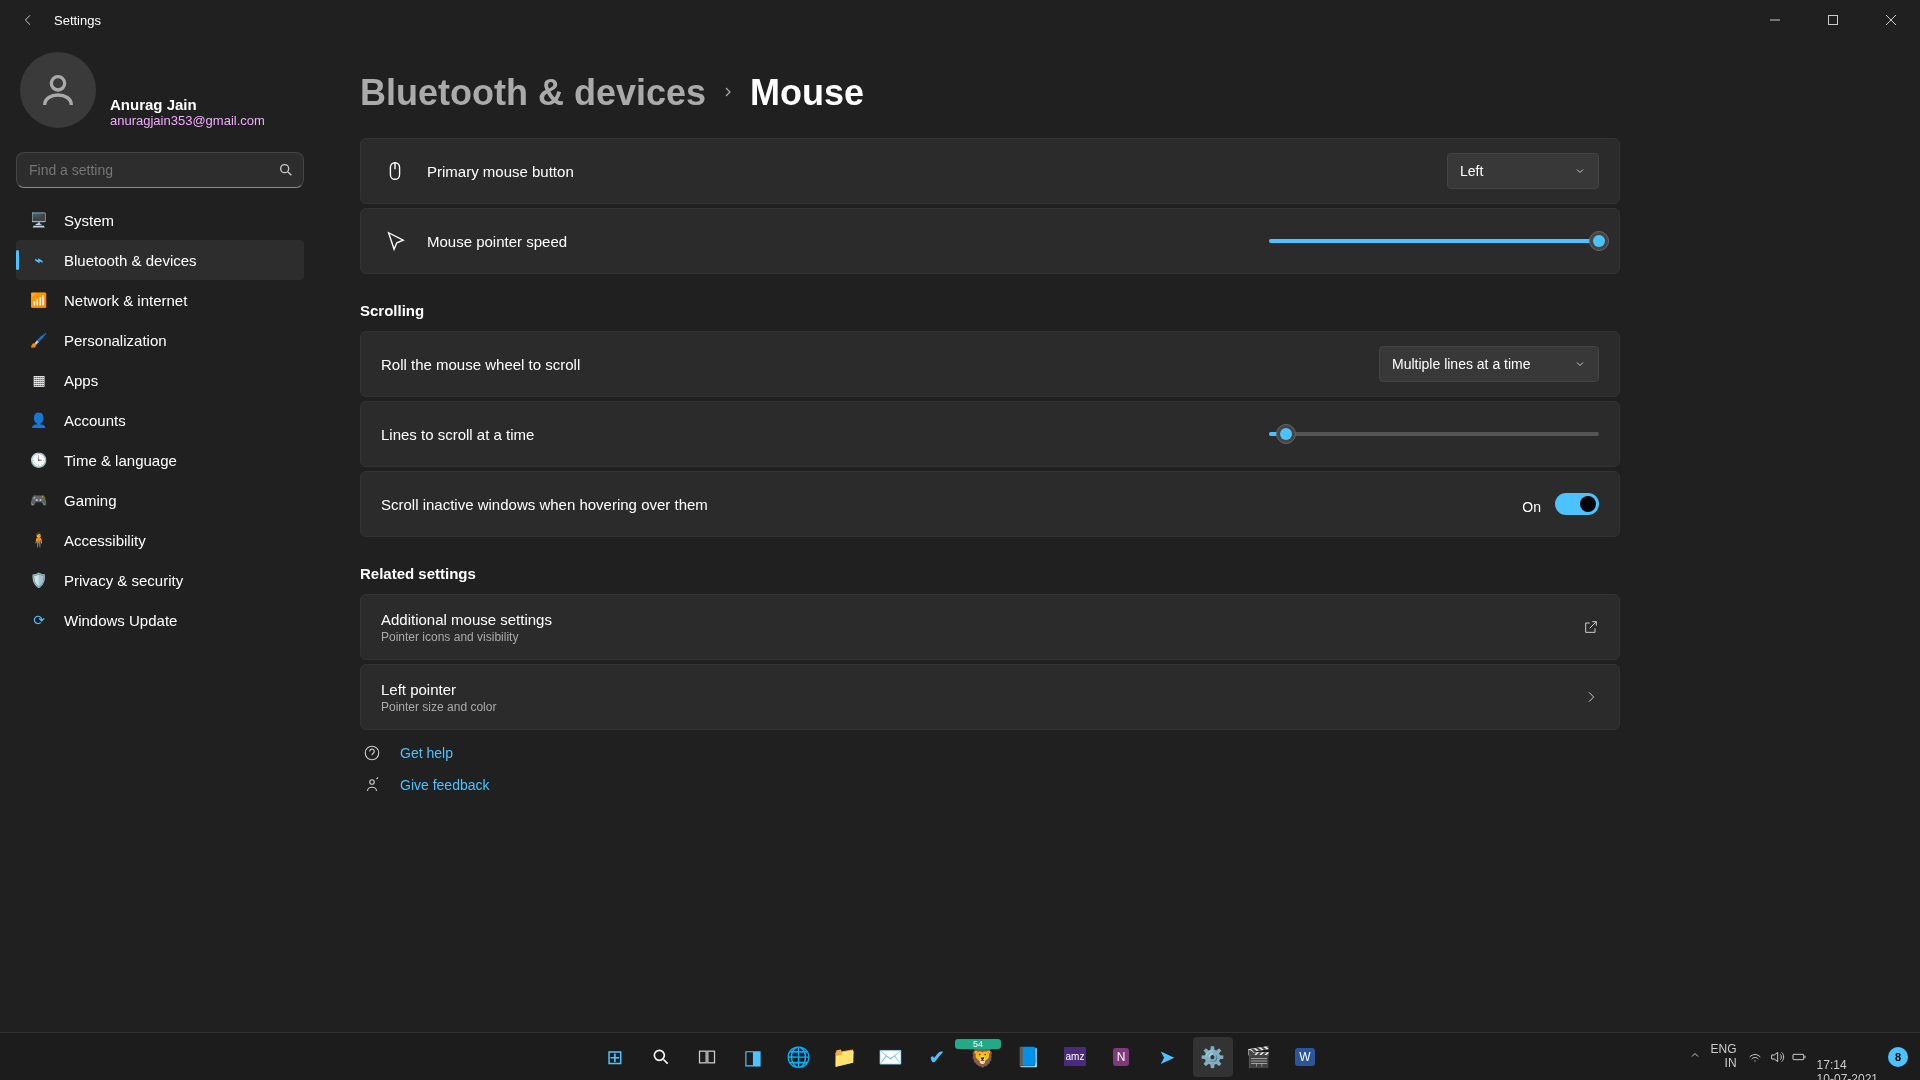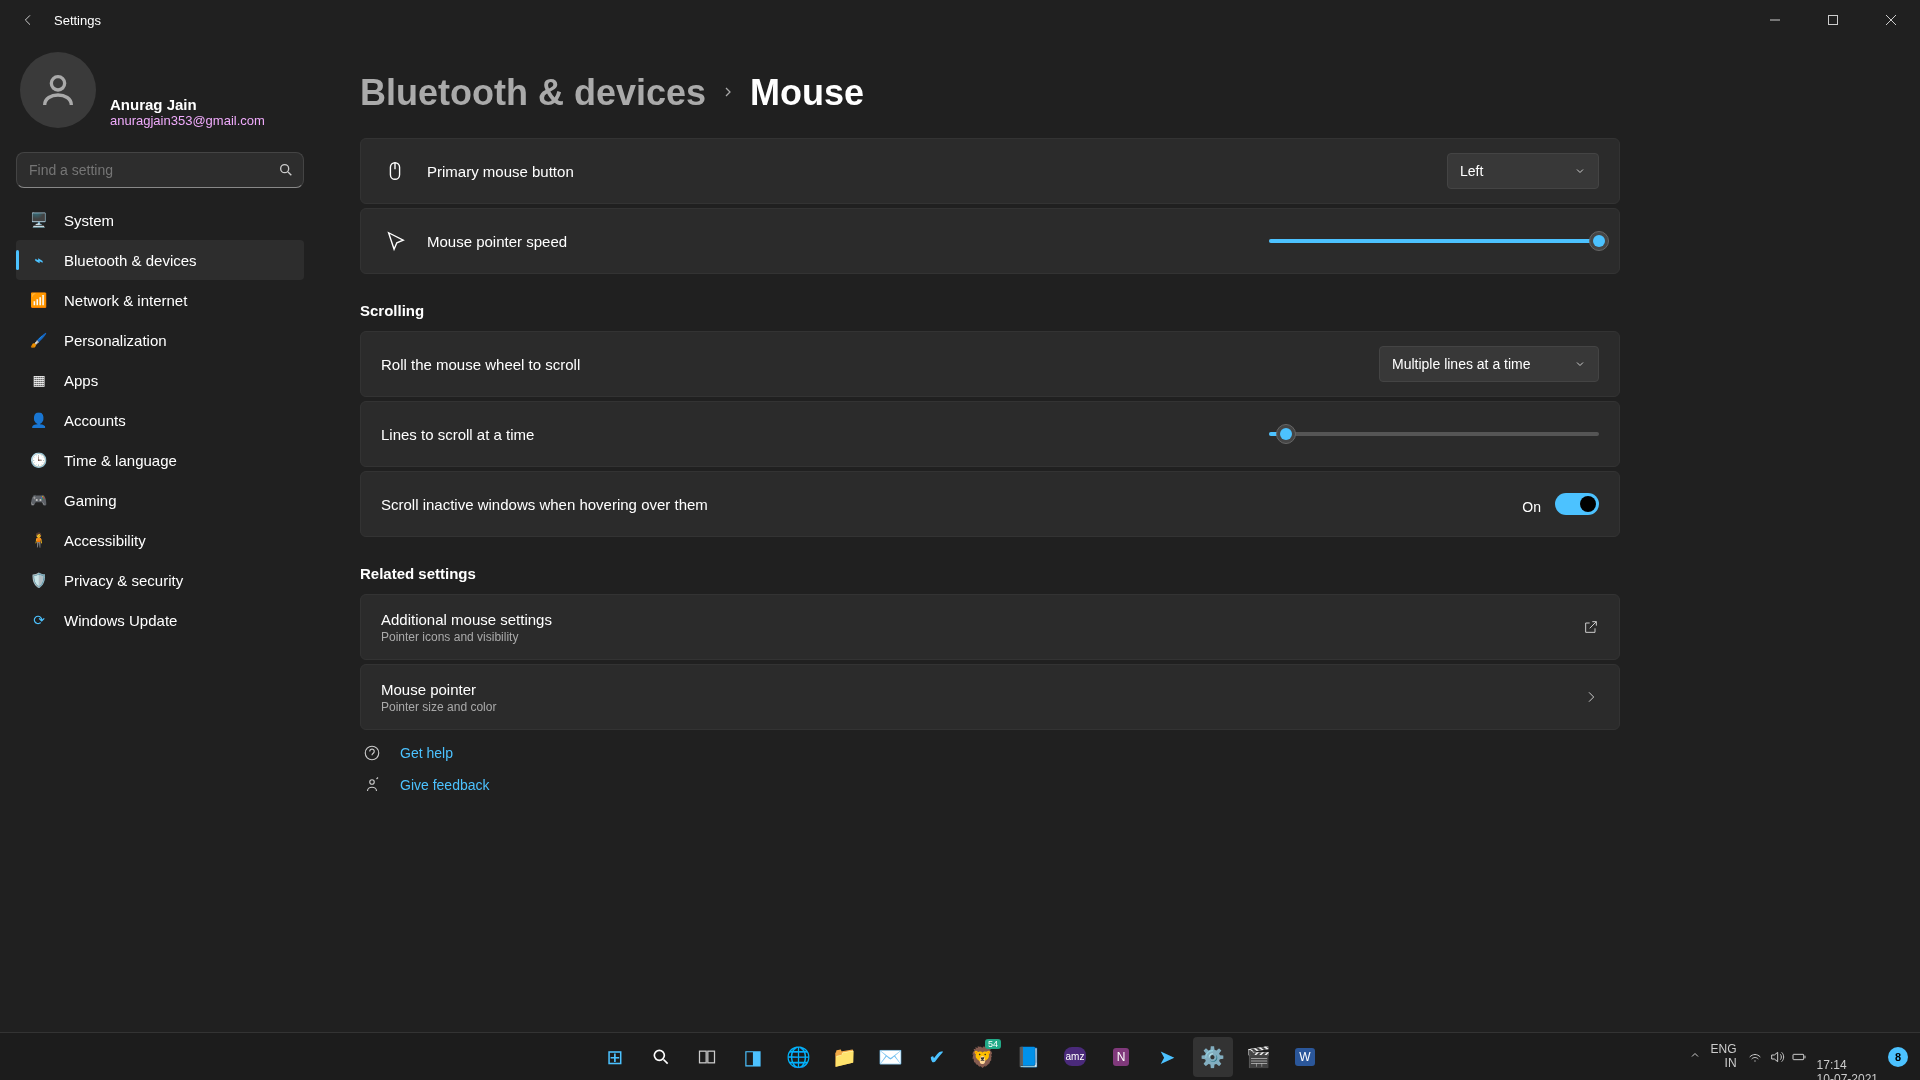--- a/index.html
+++ b/index.html
@@ -68,21 +68,21 @@
 .link-row .icon svg { width: 18px; height: 18px; stroke: #ccc; fill: none; stroke-width: 1.5; }
 .link-text { color: #4cc2ff; font-size: 14px; cursor: pointer; }
 
 .ext-icon svg, .chev-icon svg { width: 16px; height: 16px; stroke: #ccc; fill: none; stroke-width: 1.5; }
 
 
 .taskbar { position: absolute; bottom: 0; left: 0; right: 0; height: 48px; background: #1c1c1c; border-top: 1px solid #333; display: flex; align-items: center; }
 .tb-center { position: absolute; left: 50%; transform: translateX(-50%); display: flex; gap: 6px; }
 .tb-icon { width: 40px; height: 40px; border-radius: 4px; display: flex; align-items: center; justify-content: center; font-size: 20px; cursor: pointer; position: relative; }
 .tb-icon.active { background: #333; }
-.tb-badge { position: absolute; top: 2px; right: 2px; background: #2a8; color: #fff; font-size: 9px; padding: 0 3px; border-radius: 3px; }
+.tb-badge { position: absolute; top: 2px; right: 2px; background: #2a8; color: #fff; font-size: 9px; padding: 0 18px; border-radius: 3px; }
 .tb-right { margin-left: auto; display: flex; align-items: center; gap: 10px; padding-right: 12px; font-size: 12px; color: #ccc; }
 .tb-lang { text-align: right; line-height: 1.1; }
 .tb-time { text-align: left; line-height: 1.1; margin-top: 32px; }
 .tb-sys-icon { display: flex; gap: 6px; }
 .tb-sys-icon svg { width: 16px; height: 16px; stroke: #ccc; fill: none; stroke-width: 1.5; }
 .tb-notif { width: 20px; height: 20px; background: #4cc2ff; border-radius: 50%; color: #000; font-size: 11px; display: flex; align-items: center; justify-content: center; font-weight: 600; }
 .chevup svg { width: 12px; height: 12px; stroke: #ccc; fill: none; stroke-width: 2; }
 </style>
 </head>
 <body>
@@ -269,21 +269,21 @@
       </div>
       <div class="card-right ext-icon">
         <svg viewBox="0 0 24 24">
             <path d="M14 4h6v6M20 4L10 14M18 14v6H4V6h6"></path>
           </svg>
       </div>
     </div>
 
     <div class="card">
       <div>
-        <div class="card-title">Mouse pointer</div>
+        <div class="card-title">Left pointer</div>
         <div class="card-sub">Pointer size and color</div>
       </div>
       <div class="card-right chev-icon">
         <svg viewBox="0 0 24 24">
             <path d="M9 5l7 7-7 7"></path>
           </svg>
       </div>
     </div>
 
     <div class="link-row">
@@ -330,21 +330,21 @@
       </div>
     <div class="tb-icon">🌐</div>
     <div class="tb-icon">📁</div>
     <div class="tb-icon">✉️</div>
     <div class="tb-icon">
         <span style="color:#4cc2ff">✔</span>
       </div>
     <div class="tb-icon">🦁<span class="tb-badge">54</span></div>
     <div class="tb-icon">📘</div>
     <div class="tb-icon">
-        <span style="background:#4a2a7a;font-size:10px;padding:4px 2px;border-radius:8px">amz</span>
+        <span style="background:#4a2a7a;font-size:10px;padding:4px 2px;border-radius:1px">amz</span>
       </div>
     <div class="tb-icon">
         <span style="background:#80397B;color:#fff;padding:2px 4px;font-size:12px;border-radius:3px">N</span>
       </div>
     <div class="tb-icon">
         <span style="color:#4cc2ff">➤</span>
       </div>
     <div class="tb-icon active">⚙️</div>
     <div class="tb-icon">🎬</div>
     <div class="tb-icon">

